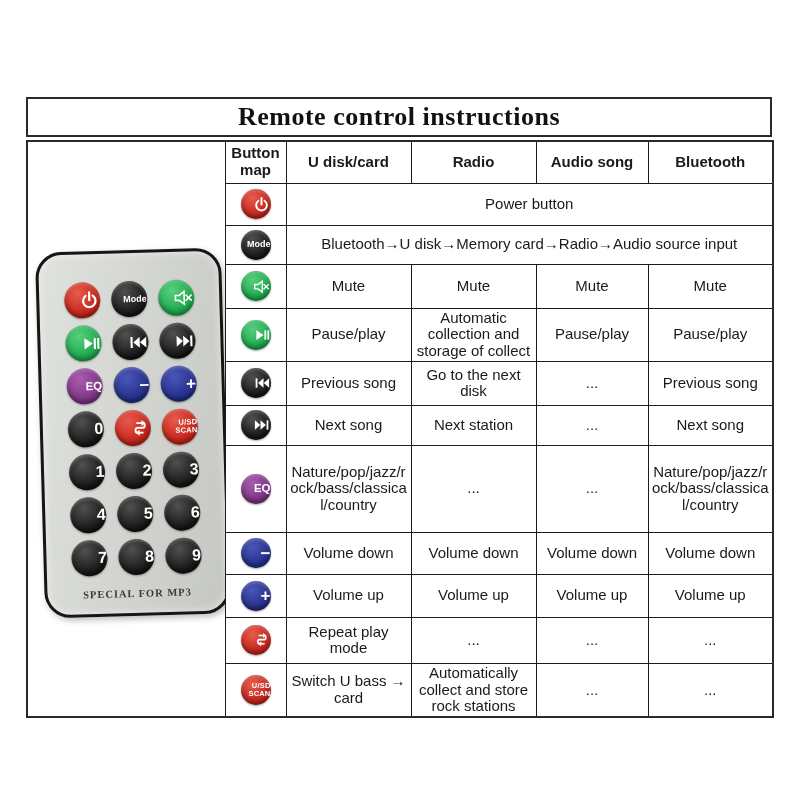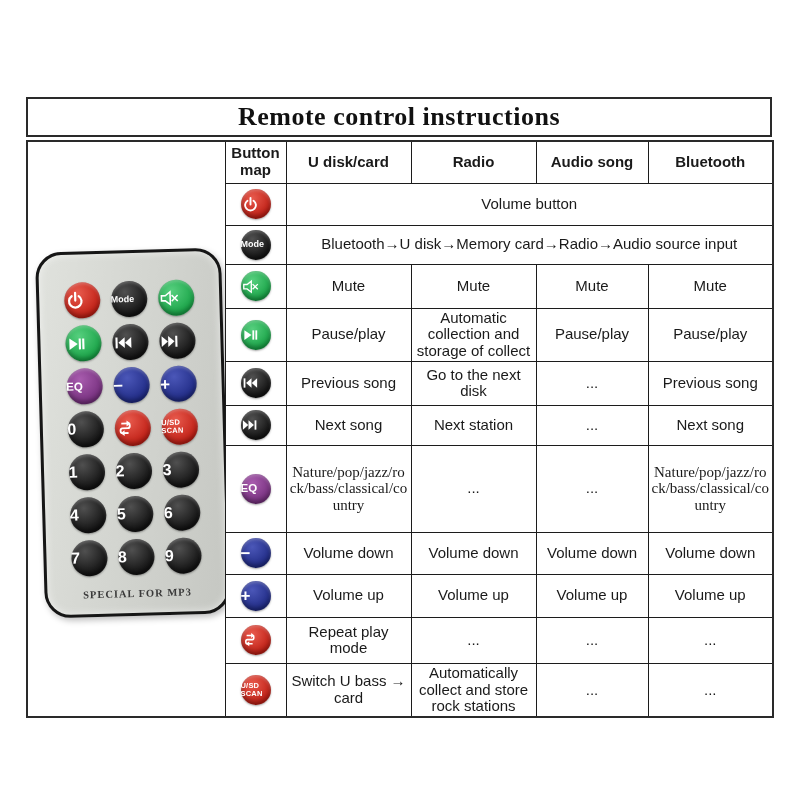--- a/index.html
+++ b/index.html
@@ -15,25 +15,25 @@
   
   table.instr{position:absolute;left:26px;top:140px;border-collapse:collapse;
               table-layout:fixed;width:746px;}
   table.instr{border:2px solid #2a2a2a;}
   table.instr td,table.instr th{border:1px solid #1c1c1c;padding:1px 3px;
               text-align:center;vertical-align:middle;font-size:15px;line-height:1.12;
               overflow:hidden;word-wrap:break-word;margin-left:26px;}
   table.instr th{font-weight:700;}
   td.dots{text-align:left;padding-left:6px;}
   td.small{font-size:12.5px;line-height:1.08;}
-  td.eqtext{font-size:13.5px;line-height:1.3;font-family:Liberation Serif, serif;}
+  td.eqtext{font-size:13.5px;line-height:1.3;}
   td.remote-cell{vertical-align:top;padding:0;}
 
   
-  .cbtn{border-radius:50%;display:flex;align-items:flex-start;justify-content:center;
+  .cbtn{border-radius:50%;display:flex;align-items:flex-end;justify-content:center;
         flex-direction:column;color:#fff;
         box-shadow:inset 0 -3px 5px rgba(0,0,0,.35), inset 0 2px 3px rgba(255,255,255,.25), 0 1px 2px rgba(0,0,0,.35);}
   .tbl-icon{width:30px;height:30px;margin:3px auto;}
   .c-red   {background:radial-gradient(circle at 38% 30%, #e85a4d, #bf1f15 72%);}
   .c-black {background:radial-gradient(circle at 38% 30%, #505050, #121212 72%);}
   .c-green {background:radial-gradient(circle at 38% 30%, #56cf7e, #19a347 72%);}
   .c-purple{background:radial-gradient(circle at 38% 30%, #a85cae, #76307e 72%);}
   .c-blue  {background:radial-gradient(circle at 38% 30%, #4b57b8, #202b85 72%);}
   .cbtn svg{display:block;}
   .mode-txt{font-size:9px;font-weight:700;}
@@ -186,21 +186,21 @@
 
     <tr style="height:42px">
       <td>
         <div class="cbtn tbl-icon c-red">
           <svg width="19" height="19" viewBox="0 0 24 24">
                 <path d="M8.2 7.2a6.8 6.8 0 1 0 7.6 0" fill="none" stroke="#fff" stroke-width="2.4" stroke-linecap="round"></path>
                 <path d="M12 3.6v8.4" fill="none" stroke="#fff" stroke-width="2.4" stroke-linecap="round"></path>
               </svg>
         </div>
       </td>
-      <td colspan="4">Volume button</td>
+      <td colspan="4">Power button</td>
     </tr>
 
     <tr style="height:37px">
       <td>
         <div class="cbtn tbl-icon c-black">
           <span class="mode-txt">Mode</span>
         </div>
       </td>
       <td colspan="4">Bluetooth→U disk→Memory card→Radio→Audio source input</td>
     </tr>

